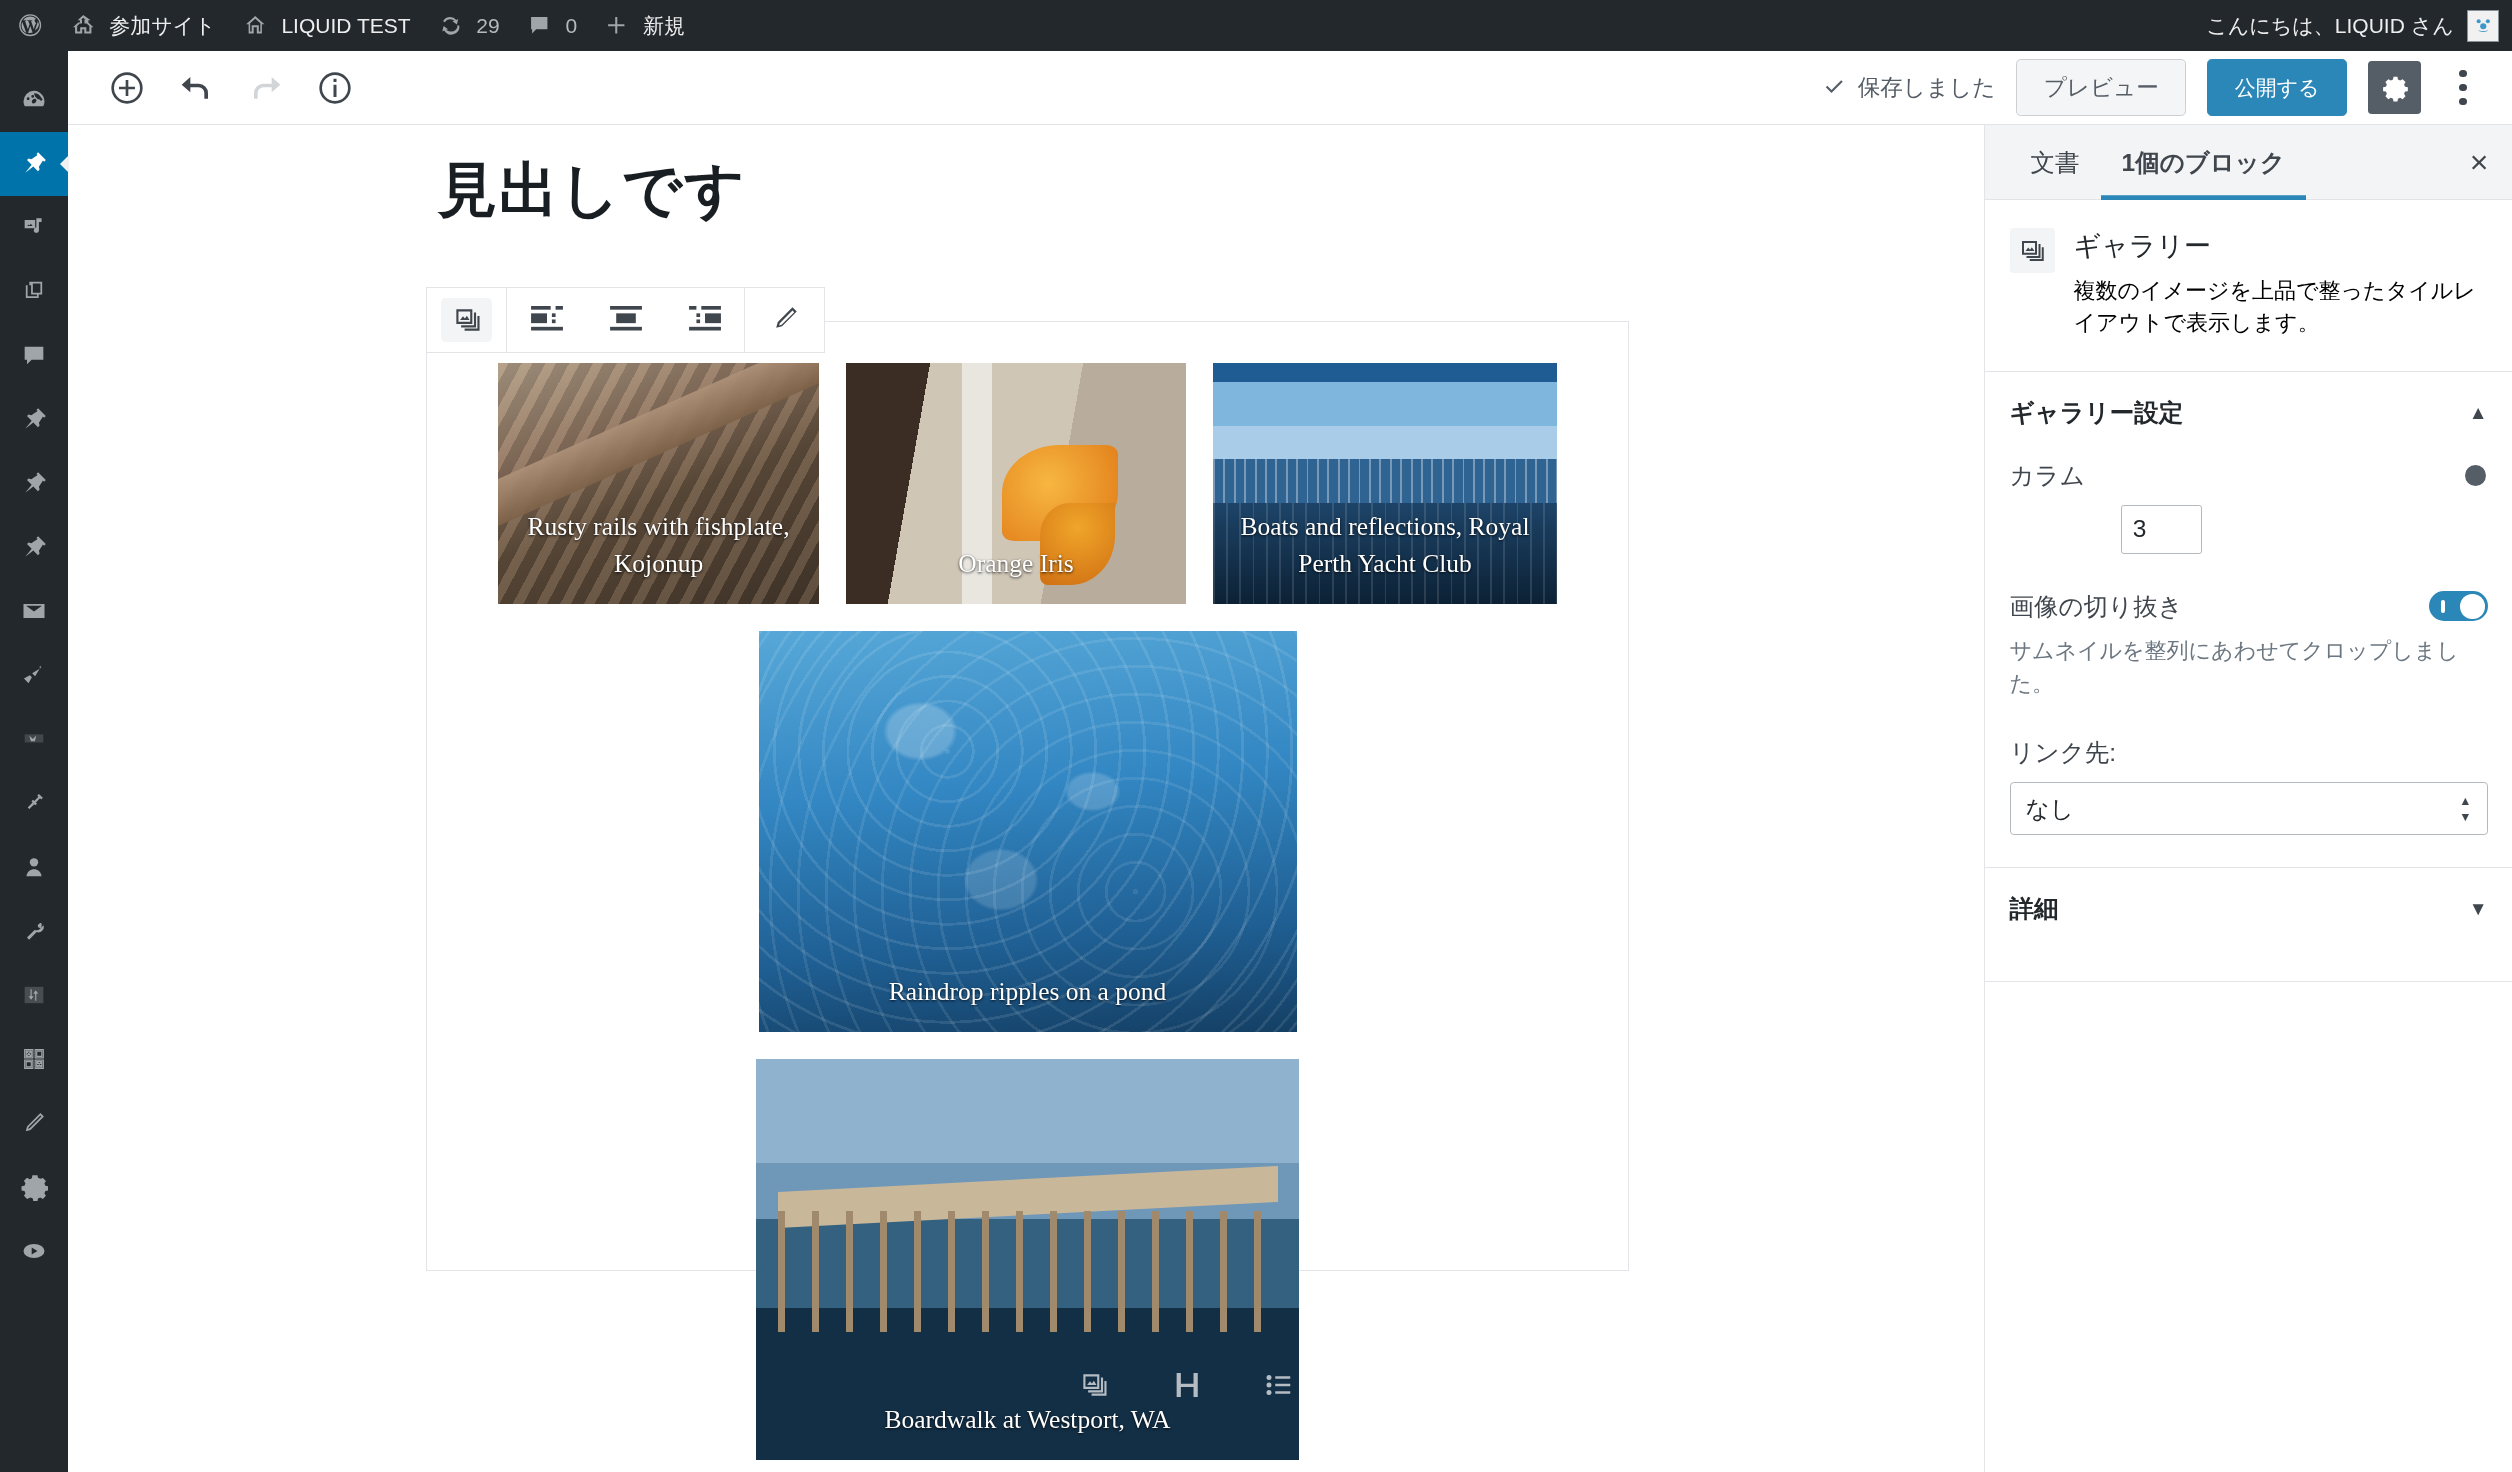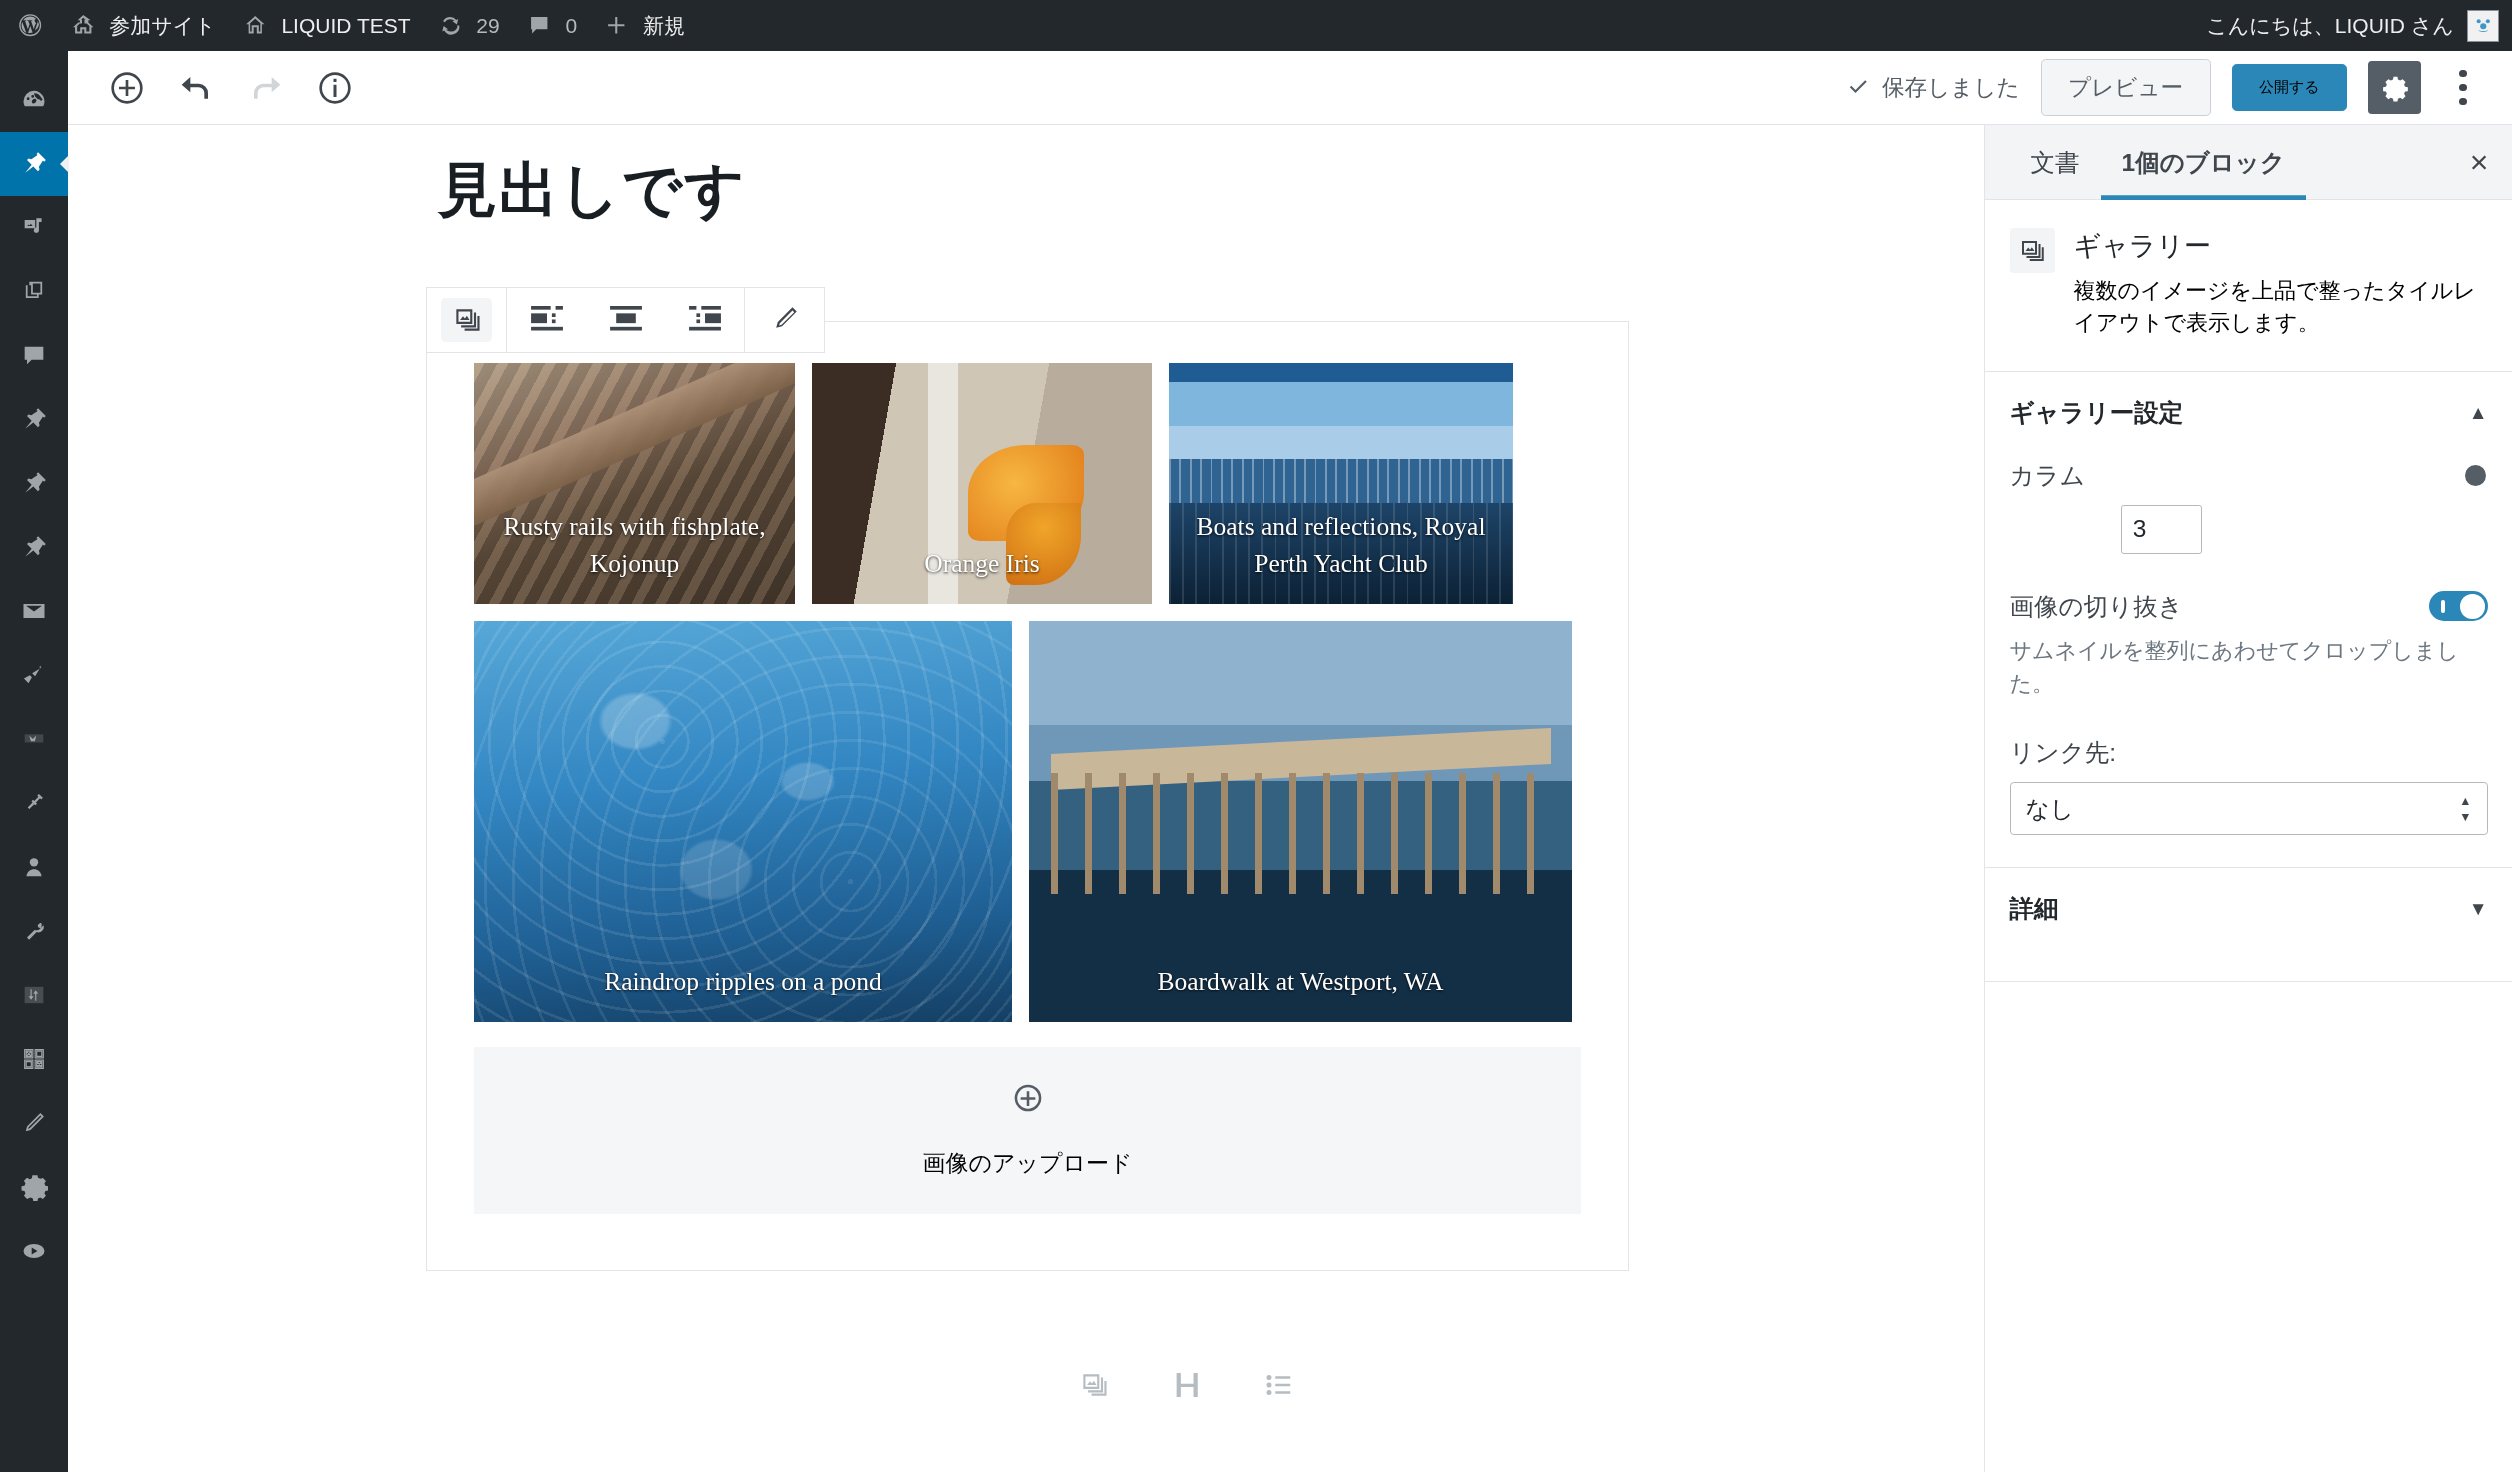--- a/index.html
+++ b/index.html
@@ -67,21 +67,21 @@
     display: flex; align-items: center; gap: 11.3px;
     color: #555d66; font-size: 22.6px;
   }
   .btn-preview {
     font-size: 22.6px; color: #555d66; background: #f3f5f6;
     border: 0.9px solid #ccd0d4; border-radius: 4.7px;
     padding: 12.3px 26.4px; cursor: pointer;
     font-family: "Liberation Sans", sans-serif;
   }
   .btn-publish {
-    font-size: 15px; color: #000000; background: #2b87b7;
+    font-size: 21px; color: #ffffff; background: #2b87b7;
     border: 0.9px solid #2b87b7; border-radius: 4.7px;
     padding: 13.2px 26.4px; cursor: pointer;
     font-family: "Liberation Sans", sans-serif;
   }
   .btn-gear {
     width: 53px; height: 53px; background: #555d66; border: none;
     border-radius: 3.8px; display: flex; align-items: center;
     justify-content: center; cursor: pointer;
   }
   .btn-gear svg { fill: #fff; }
@@ -119,21 +119,21 @@
   .bt-btn .sel { background: #f3f4f5; border-radius: 4.7px; padding: 5.7px 9.4px;
                  display: flex; align-items: center; justify-content: center; }
 
   
   .gallery-block {
     position: absolute; top: 196px; left: 358px; width: 1203px; height: 950px;
     border: 0.9px solid #e2e4e7;
   }
   .gallery-inner { padding: 41px 47px 0 47px; }
   .grid {
-    display: flex; flex-wrap: wrap; gap: 17px;
+    display: flex; flex-wrap: wrap; gap: 27px; justify-content: center;
   }
   .fig {
     position: relative; overflow: hidden; flex: 0 0 auto;
   }
   .fig .cap {
     position: absolute; left: 0; right: 0; bottom: 0;
     padding: 9.4px 13.2px 21px;
     text-align: center; color: #fff;
     font-family: "Liberation Serif", "DejaVu Serif", serif;
     font-size: 25.5px; line-height: 1.45;

